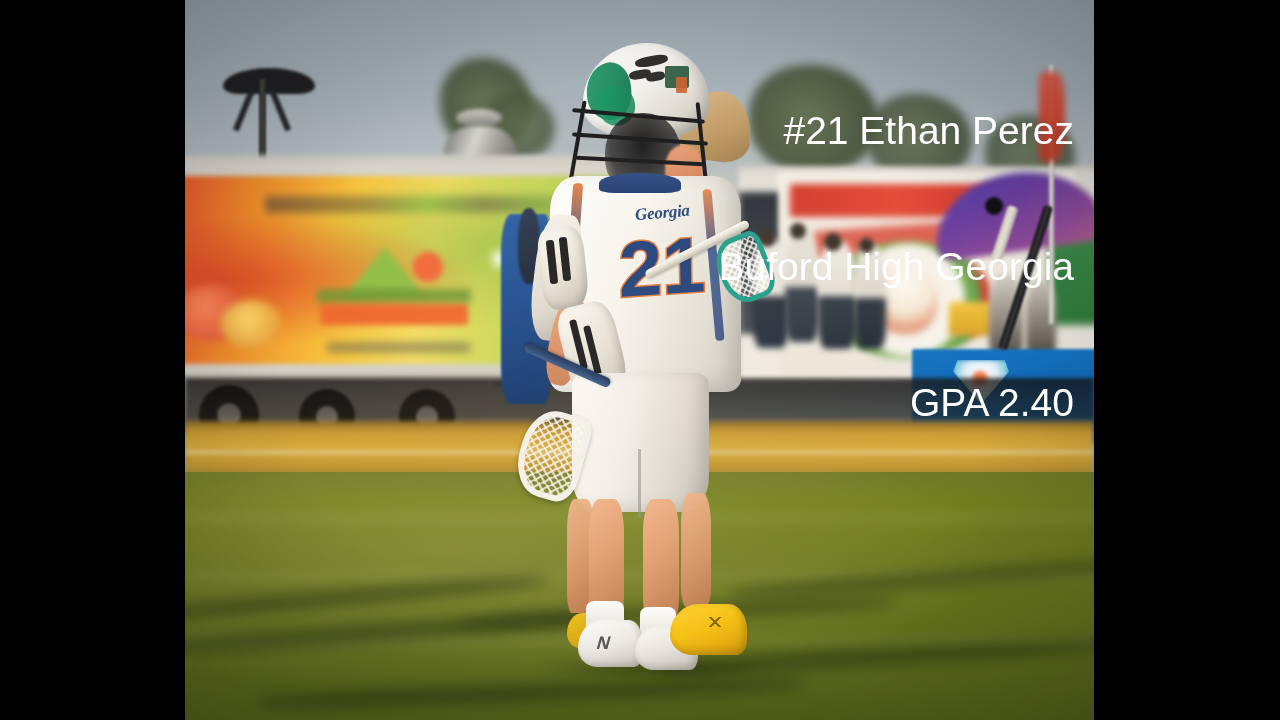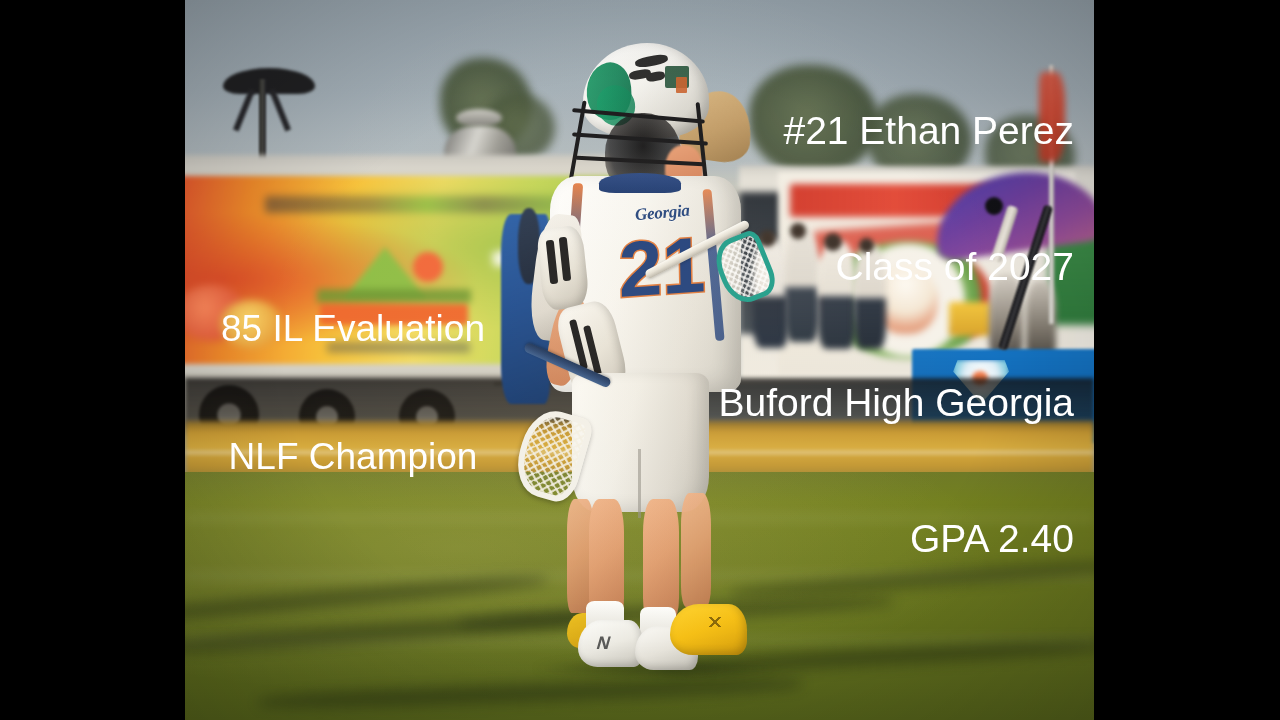--- a/index.html
+++ b/index.html
@@ -1048,25 +1048,20 @@
       <div class="shaft shaft-a"></div>
       <div class="head-teal"></div>
       <div class="shaft shaft-b"></div>
       <div class="head-white"></div>
     </div>
 
     <div class="photo-grade"></div>
 
     <div class="overlay-text" id="title-block">
       <span class="line">#21 Ethan Perez</span>
-      <span class="line">Class of 2027</span>
       <span class="line">Buford High Georgia</span>
       <span class="line">GPA 2.40</span>
     </div>
 
 
-    <div class="overlay-text" id="accolades-block">
-      <span class="line">85 IL Evaluation</span>
-      <span class="line">NLF Champion</span>
-    </div>
 
   </div>
 </div>
 
 </body></html>

